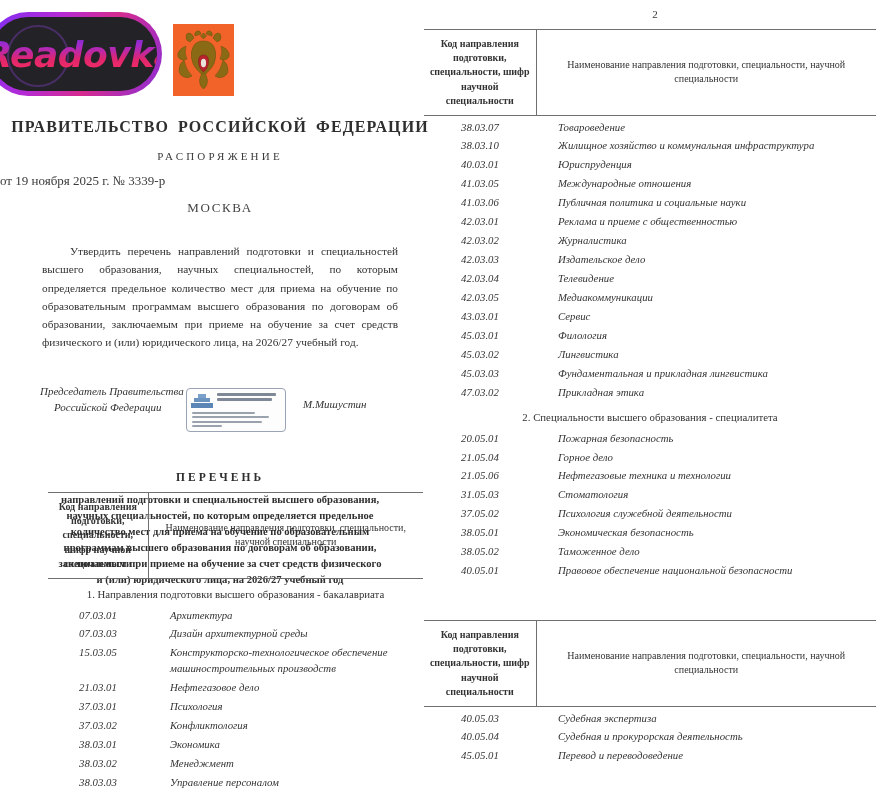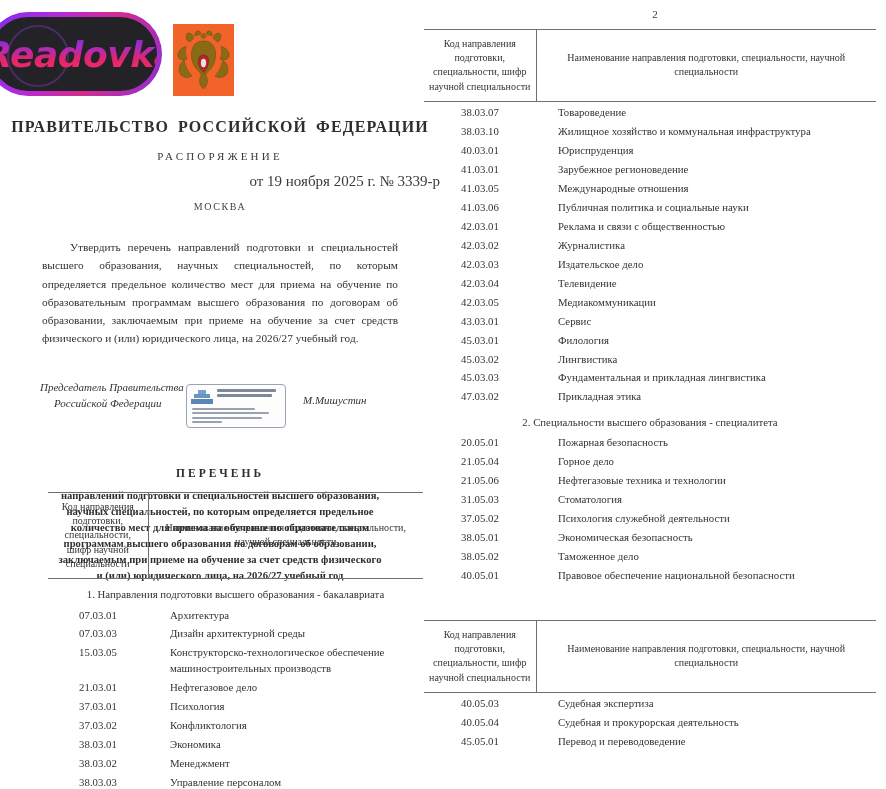--- a/index.html
+++ b/index.html
@@ -91,28 +91,28 @@
     color: #2e2e2e;
   }
   .rasp {
     text-align: center;
     font-size: 11px;
     letter-spacing: 3.2px;
     margin-top: 14px;
     color: #3a3a3a;
   }
   .dateline {
-    text-align: right;
-    font-size: 15px;
+    text-align: left;
+    font-size: 13px;
     margin-top: 11px;
     color: #3a3a3a;
   }
   .city {
     text-align: center;
-    font-size: 10px;
+    font-size: 13px;
     letter-spacing: 1.6px;
     margin-top: 11px;
     color: #444;
   }
   .body-par {
     margin: 26px 42px 0 42px;
     font-size: 11.3px;
     line-height: 1.62;
     text-align: justify;
     text-indent: 28px;
@@ -203,29 +203,29 @@
   .tbl .hd {
     border-top: 1.2px solid #6f6f6f;
     border-bottom: 1.2px solid #6f6f6f;
     text-align: center;
     vertical-align: middle;
     font-size: 10px;
     line-height: 1.42;
     padding: 7px 4px;
     color: #333;
   }
-  .tbl .hd.c1 { border-right: 1.2px solid #6f6f6f; }
+  .tbl .hd.c1 { border-right: 1.2px solid #6f6f6f; font-weight: bold; }
 
   .section-line {
     text-align: center;
     font-size: 10.8px;
     padding: 9px 0 4px 0;
     color: #333;
   }
-  .rows { margin-top: 2px; }
+  .rows { margin-top: 2px; font-style: italic; }
   .row {
     display: flex;
     align-items: flex-start;
     font-size: 10.8px;
     line-height: 1.46;
     padding: 1.6px 0;
     color: #333;
   }
   .row .code {
     text-align: center;
@@ -398,34 +398,30 @@
         </div>
         <div class="row">
           <div class="code">38.03.10</div>
           <div class="name">Жилищное хозяйство и коммунальная инфраструктура</div>
         </div>
         <div class="row">
           <div class="code">40.03.01</div>
           <div class="name">Юриспруденция</div>
         </div>
         <div class="row">
-          <div class="code">41.03.01</div>
-          <div class="name">Зарубежное регионоведение</div>
-        </div>
-        <div class="row">
           <div class="code">41.03.05</div>
           <div class="name">Международные отношения</div>
         </div>
         <div class="row">
           <div class="code">41.03.06</div>
           <div class="name">Публичная политика и социальные науки</div>
         </div>
         <div class="row">
           <div class="code">42.03.01</div>
-          <div class="name">Реклама и связи с общественностью</div>
+          <div class="name">Реклама и приеме с общественностью</div>
         </div>
         <div class="row">
           <div class="code">42.03.02</div>
           <div class="name">Журналистика</div>
         </div>
         <div class="row">
           <div class="code">42.03.03</div>
           <div class="name">Издательское дело</div>
         </div>
         <div class="row">

